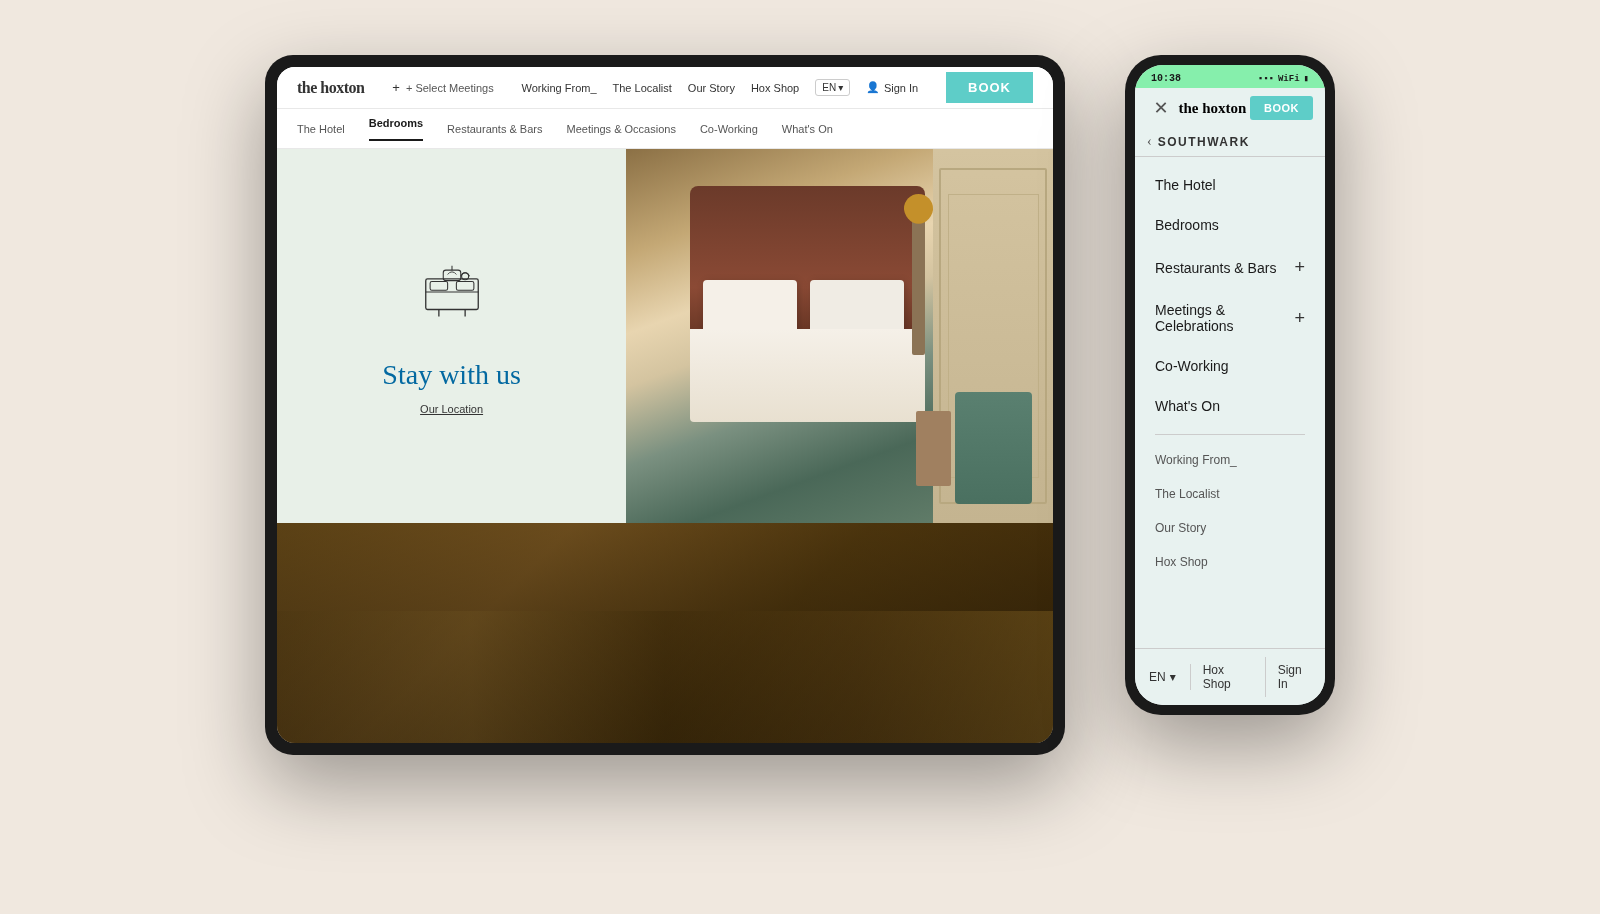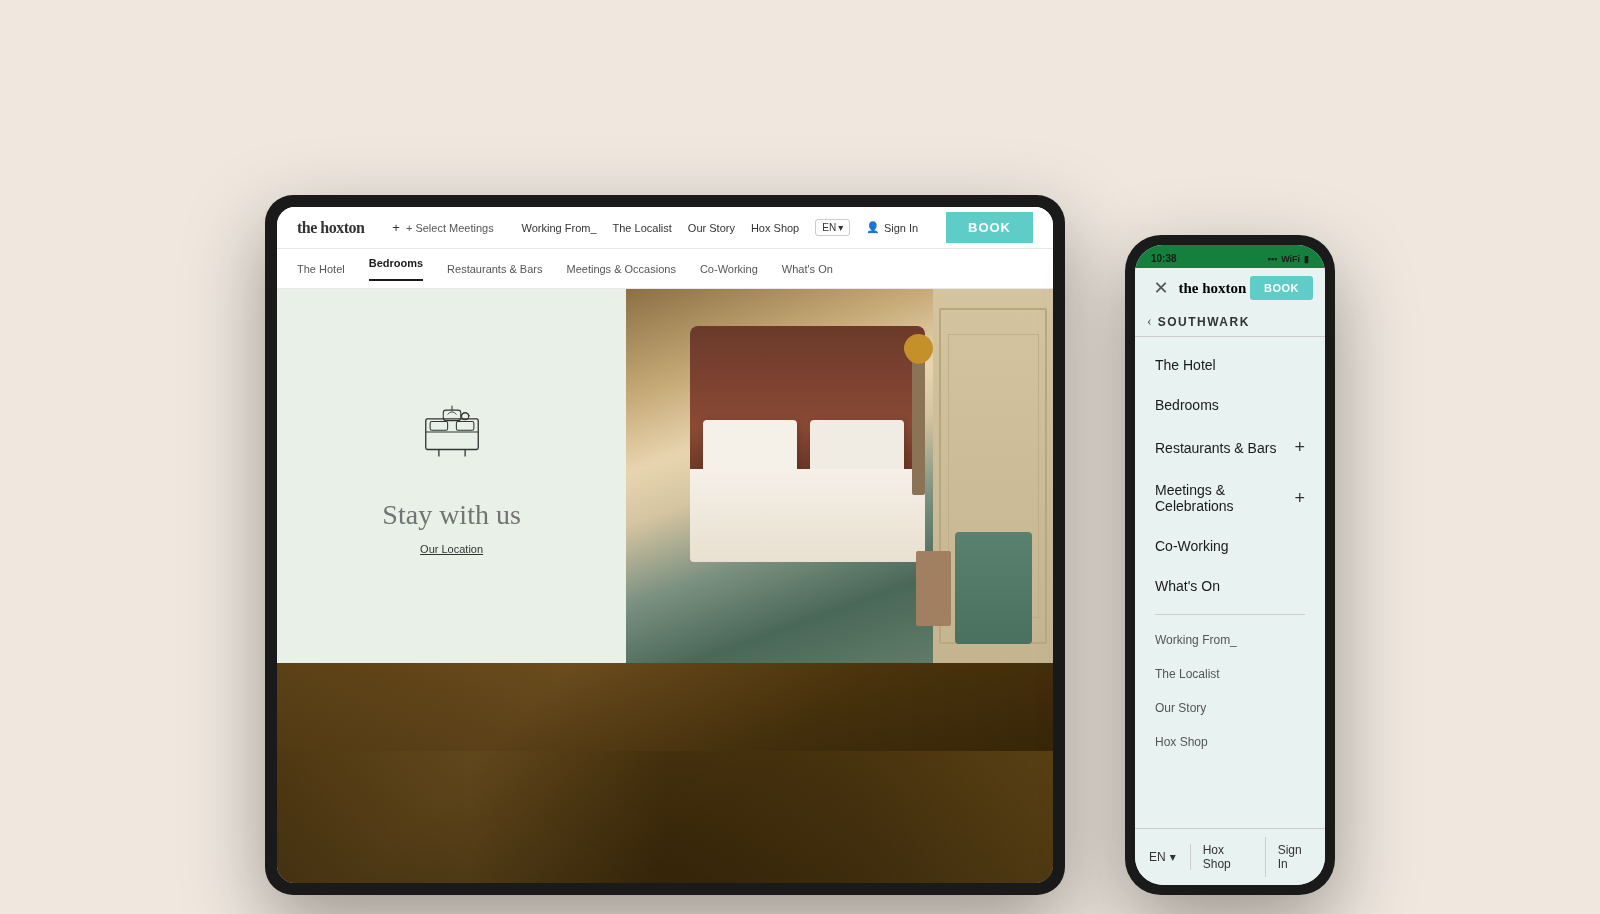--- a/index.html
+++ b/index.html
@@ -9,26 +9,26 @@
       background-color: #f0e8df;
       display: flex;
       align-items: center;
       justify-content: center;
       font-family: Georgia, 'Times New Roman', serif;
       overflow: hidden;
     }
 
     .scene {
       display: flex;
-      align-items: flex-end;
+      align-items: flex-start;
       justify-content: center;
       gap: 60px;
       width: 100%;
       height: 100%;
-      padding: 19px;
+      padding: 55px;
     }
 
     
     .tablet {
       width: 800px;
       height: 700px;
       background: #1a1a1a;
       border-radius: 28px;
       padding: 12px;
       box-shadow: 0 30px 80px rgba(0,0,0,0.35);
@@ -154,21 +154,21 @@
       flex-direction: column;
       align-items: center;
       justify-content: center;
       padding: 30px;
       text-align: center;
     }
 
     .tablet-heading {
       font-family: Georgia, serif;
       font-size: 28px;
-      color: #737373;
+      color: #0369a1;
       margin-bottom: 12px;
       font-weight: normal;
       margin-top: 32px;
     }
 
     .tablet-desc {
       font-family: Arial, sans-serif;
       font-size: 11px;
       color: #555;
       line-height: 1.5;
@@ -216,25 +216,25 @@
       overflow: hidden;
       display: flex;
       flex-direction: column;
     }
 
     .phone-status-bar {
       display: flex;
       justify-content: space-between;
       align-items: center;
       padding: 8px 16px 4px;
-      font-family: Liberation Sans, sans-serif;
+      font-family: Liberation Mono, monospace;
       font-size: 10px;
       font-weight: bold;
       color: #1a1a1a;
-      background: #15803d;
+      background: #86efac;
     }
 
     .phone-status-icons {
       display: flex;
       align-items: center;
       gap: 4px;
       font-size: 9px;
     }
 
     .phone-header {

